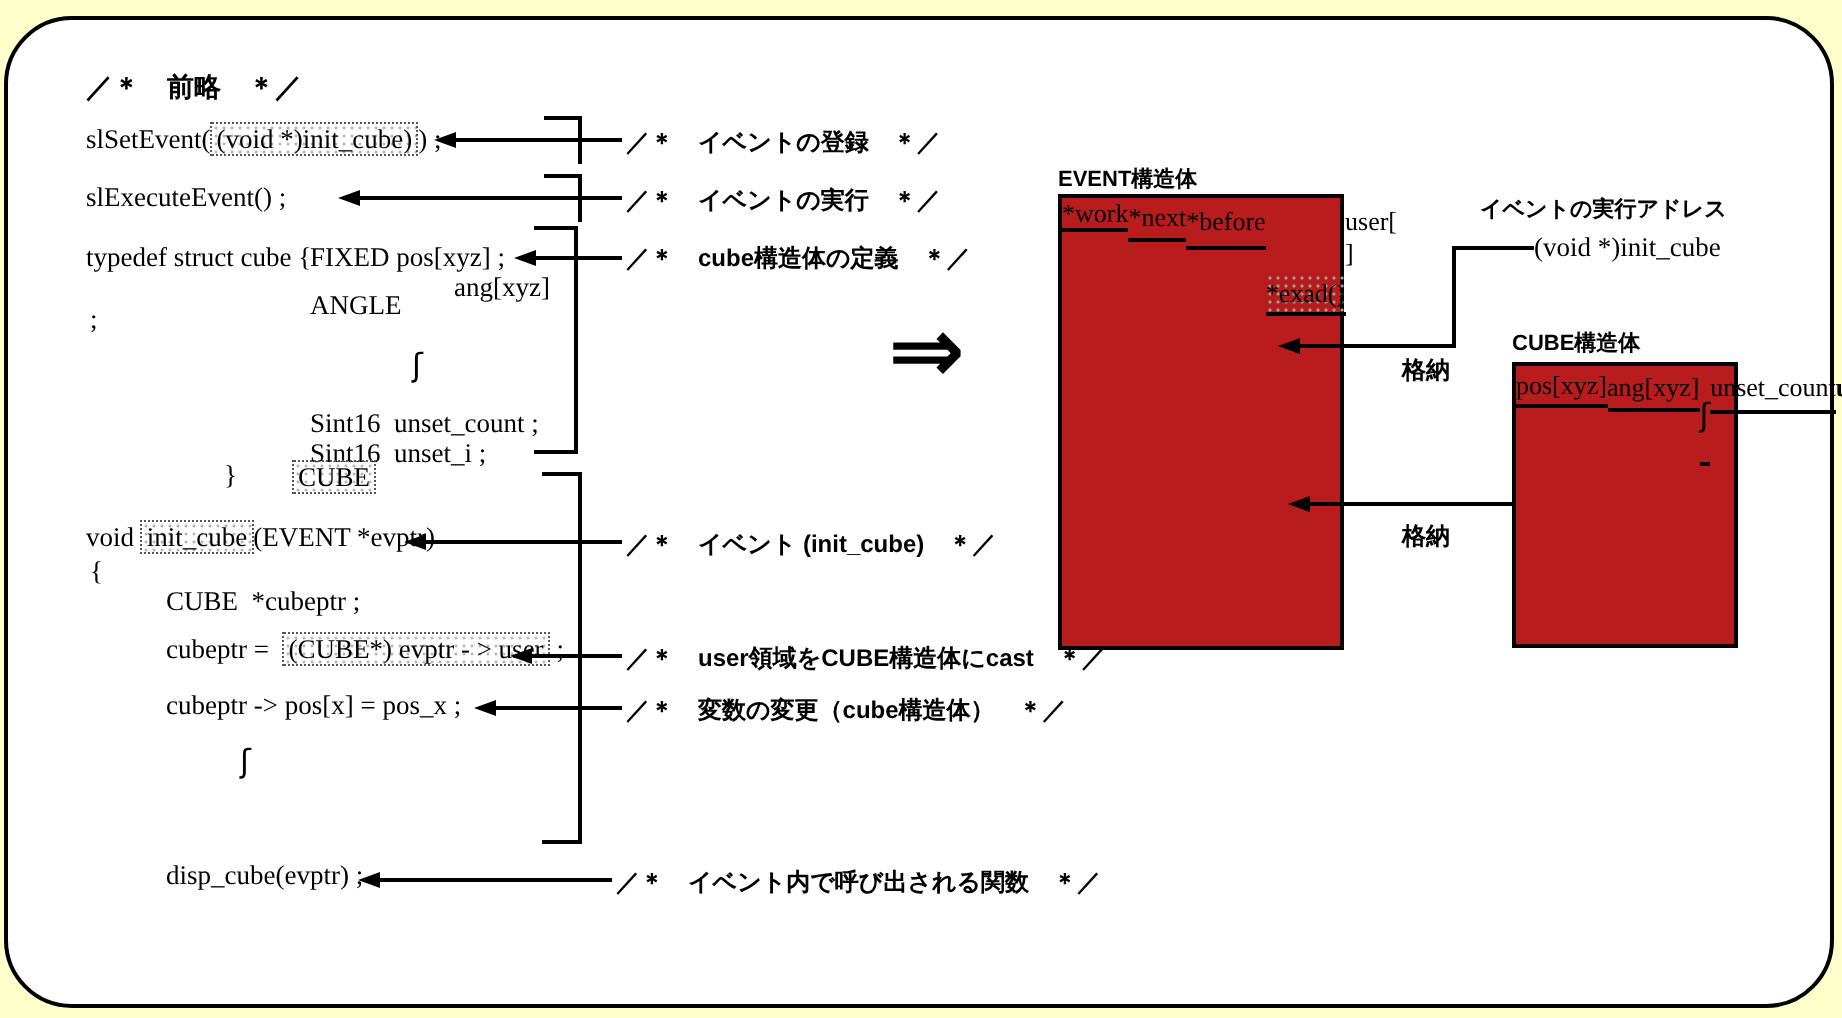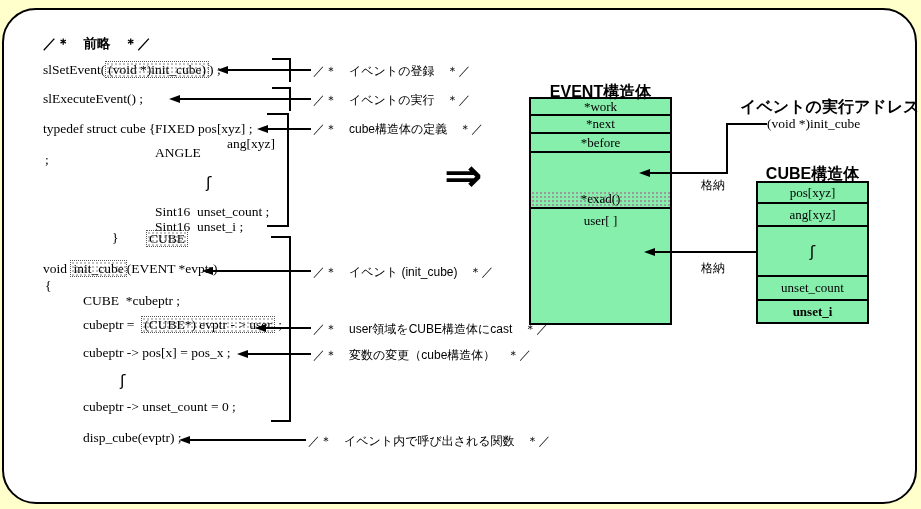--- a/index.html
+++ b/index.html
@@ -2,33 +2,33 @@
 <html><head>
 <meta charset="utf-8">
 <style>
   html,body{margin:0;padding:0;}
   #page{position:relative;width:921px;height:509px;background:#FFFFCC;overflow:hidden;
         font-family:"Liberation Sans",sans-serif;color:#000;}
   #panel{position:absolute;left:2px;top:8px;width:915px;height:496px;box-sizing:border-box;
          background:#FFFFFF;border:2px solid #000;border-radius:34px;}
   .code{position:absolute;font-family:"Liberation Serif",serif;font-size:13.5px;
         white-space:pre;line-height:1.1;z-index:3;}
-  .jp{position:absolute;font-weight:normal;font-size:12px;white-space:pre;z-index:3;
+  .jp{position:absolute;font-weight:bold;font-size:12px;white-space:pre;z-index:3;
       font-family:"Liberation Sans",sans-serif;}
-  .jpt{position:absolute;font-weight:bold;font-size:16px;white-space:pre;z-index:3;text-align:center;}
+  .jpt{position:absolute;font-weight:bold;font-size:11px;white-space:pre;z-index:3;}
   .ln{position:absolute;background:#000;z-index:5;}
   .ah{position:absolute;width:0;height:0;border-top:4px solid transparent;
       border-bottom:4px solid transparent;border-right:11px solid #000;z-index:6;}
   .stip{background-image:radial-gradient(circle,#9a9a9a 26%,rgba(0,0,0,0) 30%);
         background-size:4px 4px;margin-top:38px;}
   .hl{border:1px dotted #555;padding:0 2px;
       background-image:radial-gradient(circle,#b5b5b5 24%,rgba(0,0,0,0) 30%);
       background-size:4px 4px;}
-  .sbox{position:absolute;box-sizing:border-box;border:2px solid #000;background:#86efac;
-        z-index:2;display:flex;flex-direction:column;}
+  .sbox{position:absolute;box-sizing:border-box;border:2px solid #000;background:#b91c1c;
+        z-index:2;display:flex;flex-direction:row;}
   .srow{box-sizing:border-box;border-bottom:2px solid #000;display:flex;align-items:center;
         justify-content:center;font-family:"Liberation Serif",serif;font-size:13px;}
   .srow:last-child{border-bottom:none;align-items:flex-start;padding-top:4px;}
   .squig{font-size:16px;font-family:"DejaVu Sans",sans-serif;}
   #bigarrow{position:absolute;left:444px;top:152px;font-size:46px;font-weight:bold;
             line-height:1;z-index:3;font-family:"DejaVu Sans",sans-serif;}
 </style>
 </head>
 <body>
 
@@ -55,21 +55,20 @@
   <div class="code" style="left:146px;top:232px;"><span class="hl">CUBE</span></div>
 
   <div class="code" style="left:43px;top:262px;"><span>void </span><span class="hl">init_cube</span><span>(EVENT *evptr)</span></div>
   <div class="code" style="left:45px;top:279px;">{</div>
   <div class="code" style="left:83px;top:294px;">CUBE  *cubeptr ;</div>
 
   <div class="code" style="left:83px;top:318px;"><span>cubeptr =  </span><span class="hl">(CUBE*) evptr - &gt; user</span><span> ;</span></div>
 
   <div class="code" style="left:83px;top:346px;">cubeptr -&gt; pos[x] = pos_x ;</div>
   <div class="code squig" style="left:120px;top:372px;">ʃ</div>
-  <div class="code" style="left:83px;top:400px;">cubeptr -&gt; unset_count = 0 ;</div>
   <div class="code" style="left:83px;top:431px;">disp_cube(evptr) ;</div>
 
   <div class="jp" style="left:313px;top:63px;">／＊　イベントの登録　＊／</div>
   <div class="jp" style="left:313px;top:92px;">／＊　イベントの実行　＊／</div>
   <div class="jp" style="left:313px;top:121px;">／＊　cube構造体の定義　＊／</div>
   <div class="jp" style="left:313px;top:264px;">／＊　イベント (init_cube)　＊／</div>
   <div class="jp" style="left:313px;top:347px;">／＊　変数の変更（cube構造体）　＊／</div>
   <div class="jp" style="left:313px;top:321px;">／＊　user領域をCUBE構造体にcast　＊／</div>
   <div class="jp" style="left:308px;top:433px;">／＊　イベント内で呼び出される関数　＊／</div>
 

